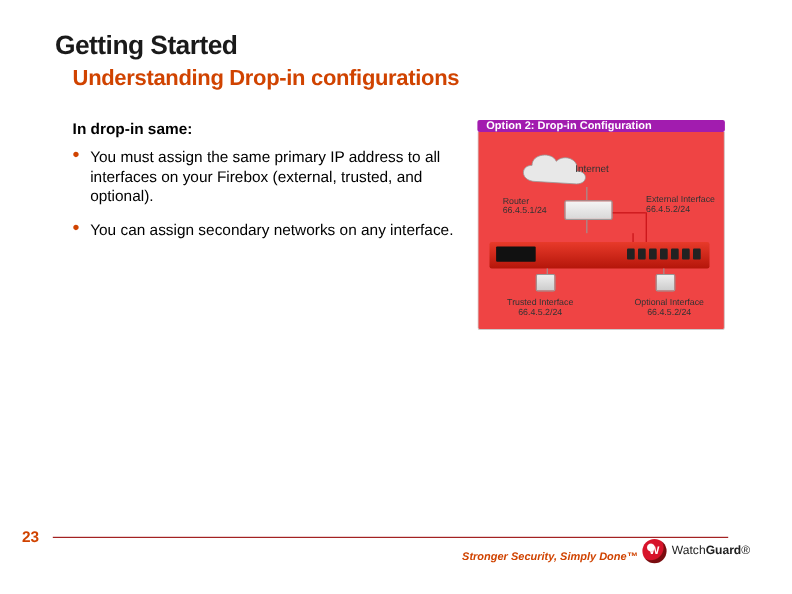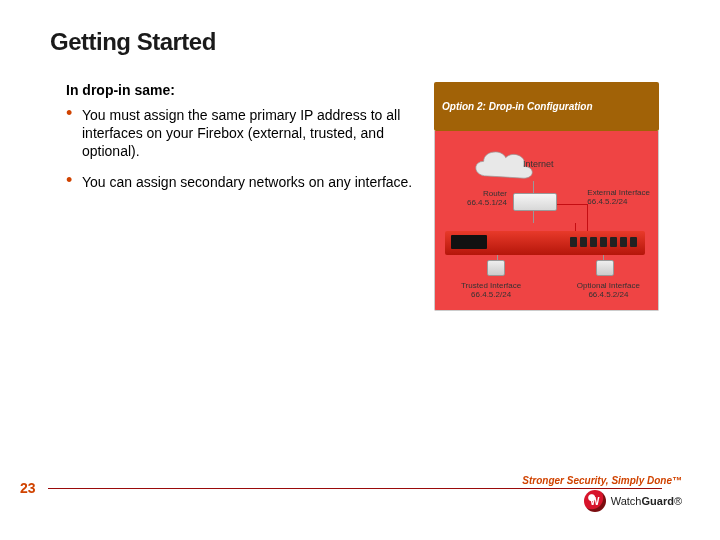--- a/index.html
+++ b/index.html
@@ -7,57 +7,58 @@
   .slide { position: relative; width: 720px; height: 540px; padding: 28px 50px 0 50px; }
   .title { font-size: 24px; font-weight: 900; color: #1a1a1a; letter-spacing: -0.5px; font-family: Arial Black, Arial, sans-serif; }
   .subtitle { font-size: 20px; font-weight: 900; color: #d04300; margin-top: 4px; margin-left: 16px; letter-spacing: -0.3px; font-family: Arial Black, Arial, sans-serif; }
   .body { margin-top: 26px; margin-left: 16px; display: flex; }
   .col-text { width: 350px; }
   .intro { font-size: 14px; font-weight: bold; color: #000; }
   ul.bullets { list-style: none; margin-top: 8px; }
   ul.bullets li { position: relative; padding-left: 16px; margin-bottom: 12px; font-size: 14px; line-height: 1.3; color: #000; }
   ul.bullets li::before { content: "•"; position: absolute; left: 0; top: -2px; color: #d04300; font-size: 18px; line-height: 1; }
   .col-fig { margin-left: 18px; width: 225px; }
-  .fig-header { background: #a16207; color: #fff; font-size: 10px; padding: 19px 8px; border-radius: 2px; font-weight: bold; font-style: italic; }
+  .fig-header { background: #a21caf; color: #fff; font-size: 10px; padding: 0 8px; border-radius: 2px; font-weight: bold; }
   .fig-body { border: 1px solid #ccc; border-top: none; height: 180px; position: relative; background: #ef4444; border-radius: 0 0 2px 2px; }
   .cloud { position: absolute; top: 12px; left: 28px; }
   .cloud svg { width: 78px; height: 44px; }
   .cloud-label { position: absolute; top: 28px; left: 88px; font-size: 9px; color: #333; }
   .router { position: absolute; top: 62px; left: 78px; width: 44px; height: 18px; background: linear-gradient(#f5f5f5,#d8d8d8); border: 1px solid #999; border-radius: 2px; }
-  .router-label { position: absolute; top: 58px; left: 22px; font-size: 8px; color: #333; text-align: right; width: 50px; }
+  .router-label { position: absolute; top: 58px; left: 22px; font-size: 8px; color: #333; width: 50px; }
   .ext-if-label { position: absolute; top: 58px; right: 8px; font-size: 8px; color: #333; line-height: 1.1; }
   .firebox { position: absolute; top: 100px; left: 10px; width: 200px; height: 24px; background: linear-gradient(#e83a2a,#b5160a); border-radius: 2px; }
   .firebox::before { content:""; position:absolute; left:6px; top:4px; width:36px; height:14px; background:#111; border-radius:1px; }
   .firebox .ports { position:absolute; right:8px; top:6px; display:flex; gap:3px; }
   .firebox .ports span { width:7px; height:10px; background:#222; border-radius:1px; }
   .line { position: absolute; background: #999; }
   .line.h { height: 1px; }
   .line.v { width: 1px; }
   .line.red { background: #c40d12; }
   .trusted-label { position: absolute; bottom: 10px; left: 26px; font-size: 8px; color: #333; text-align: center; line-height: 1.1; margin-top: 12px; }
   .optional-label { position: absolute; bottom: 10px; right: 18px; font-size: 8px; color: #333; text-align: center; line-height: 1.1; }
   .trusted-icon, .optional-icon { position: absolute; width: 18px; height: 16px; background: linear-gradient(#eee,#ccc); border:1px solid #999; border-radius:2px; }
   .trusted-icon { bottom: 34px; left: 52px; }
   .optional-icon { bottom: 34px; right: 44px; }
   .footer { position: absolute; left: 0; bottom: 44px; width: 100%; padding: 0 58px 0 20px; display: flex; align-items: center; }
   .page-num { font-size: 14px; font-weight: bold; color: #d04300; width: 28px; text-align: left; }
   .rule { flex: 1; height: 1px; background: #9a0a0a; }
-  .logo-zone { position: absolute; right: 38px; bottom: 28px; display: flex; flex-direction: column; align-items: flex-end; gap: 4px; }
+  .logo-zone { position: absolute; right: 38px; bottom: 28px; display: flex; flex-direction: row; align-items: flex-end; gap: 4px; }
   .tagline { font-size: 10px; font-style: italic; color: #d04300; font-weight: bold; }
   .logo { display: flex; align-items: center; gap: 5px; }
   .logo .mark { width: 22px; height: 22px; border-radius: 50%; background: radial-gradient(circle at 35% 35%, #fff 0 3px, #d7142b 4px 11px, #7a0d10 12px); position: relative; }
   .logo .mark::after { content:"W"; position:absolute; inset:0; display:flex; align-items:center; justify-content:center; color:#fff; font-size:10px; font-weight:bold; font-style: normal; }
   .logo .wordmark { font-size: 11px; color: #222; }
   .logo .wordmark b { font-weight: bold; }
 </style>
 </head>
 <body>
 
 <div class="slide">
   <div class="title">Getting Started</div>
+  <div class="subtitle">Understanding Drop-in configurations</div>
 
   <div class="body">
     <div class="col-text">
       <div class="intro">In drop-in same:</div>
       <ul class="bullets">
         <li>You must assign the same primary IP address to all interfaces on your Firebox (external, trusted, and optional).</li>
         <li>You can assign secondary networks on any interface.</li>
       </ul>
     </div>
 

